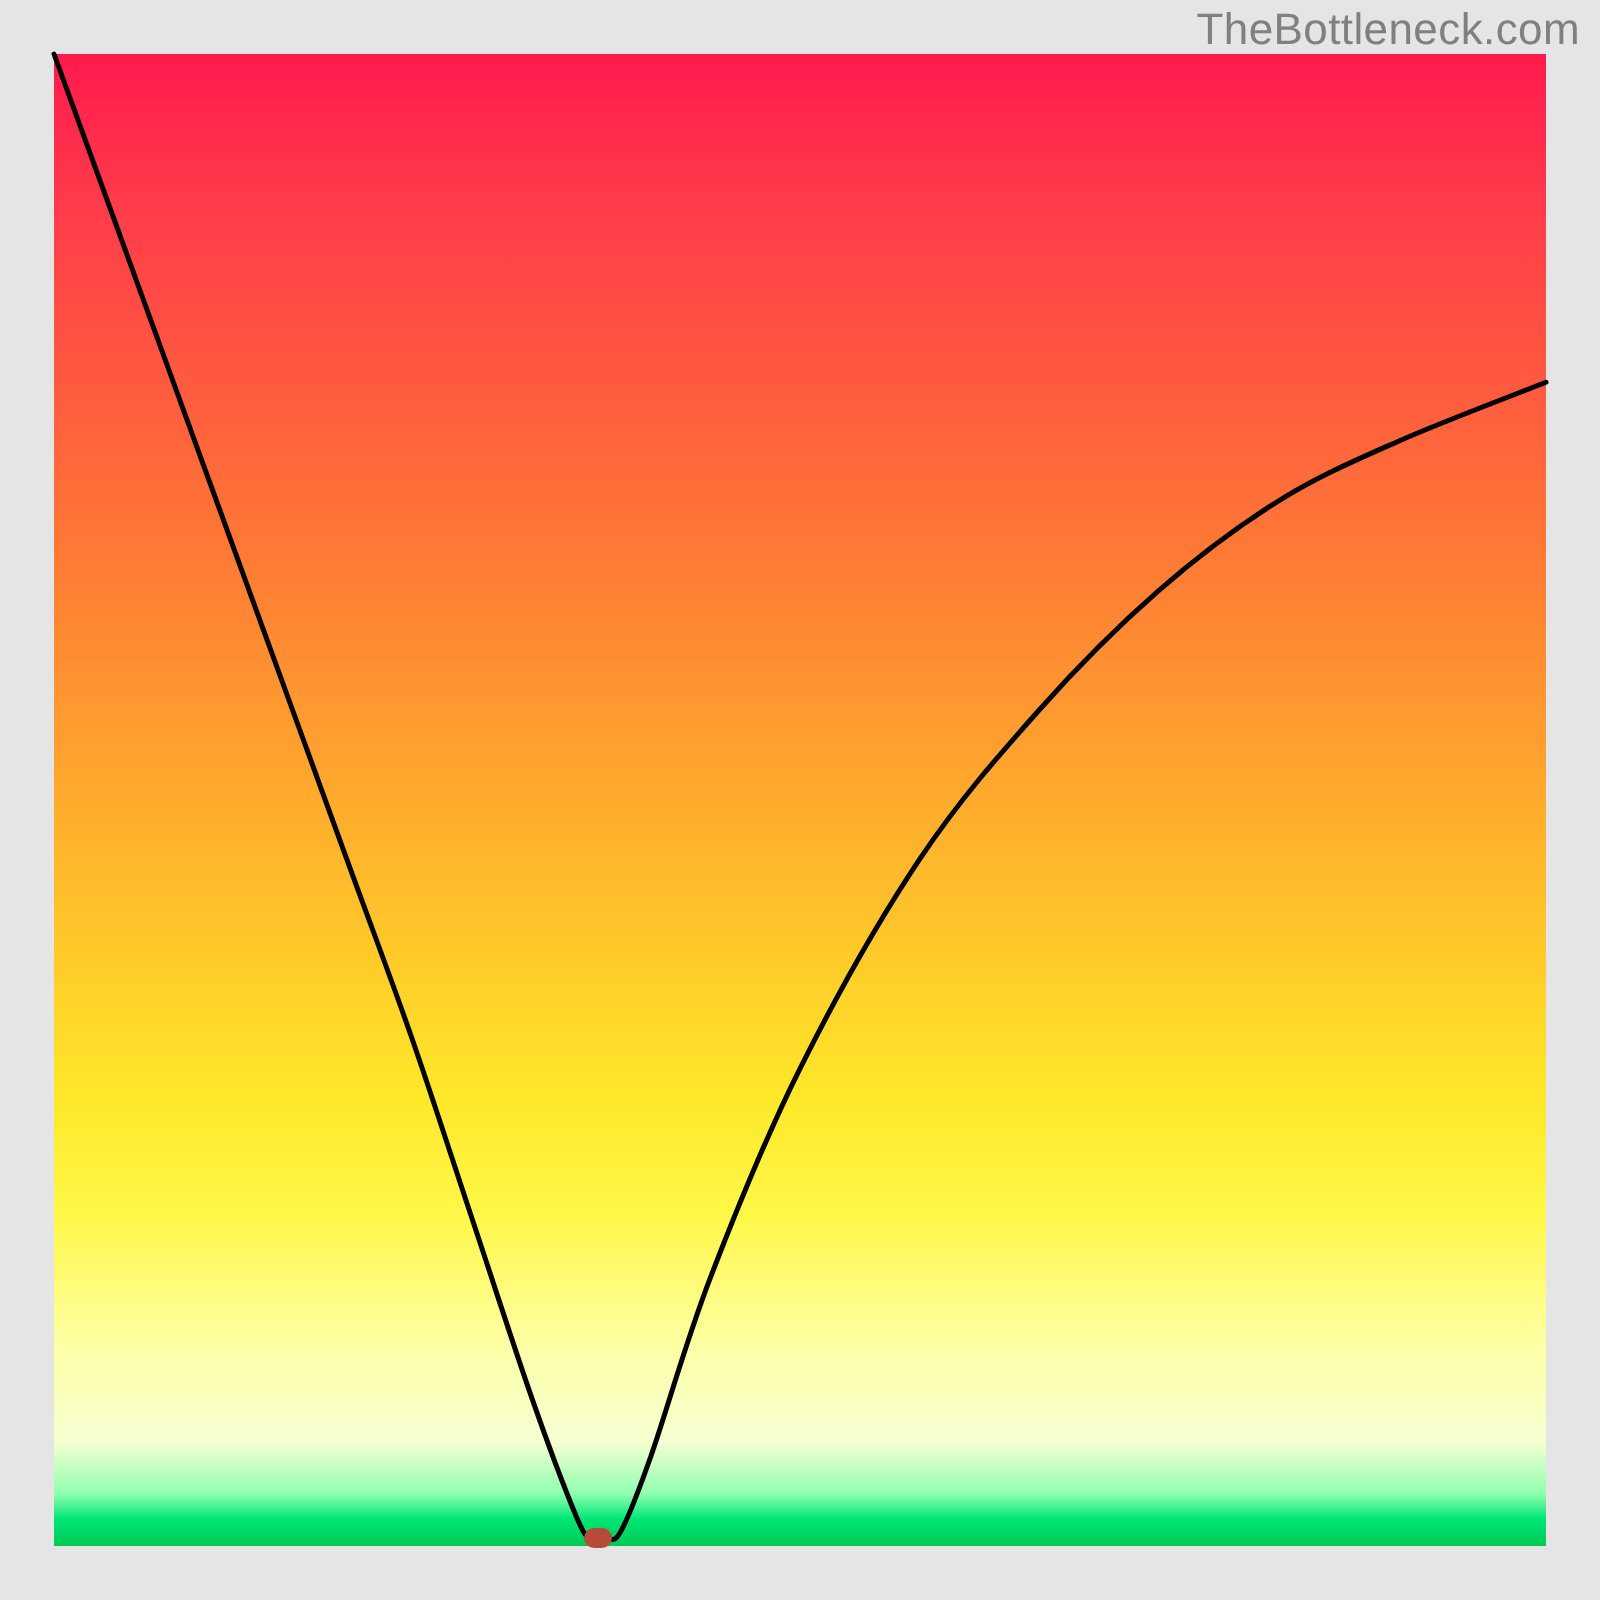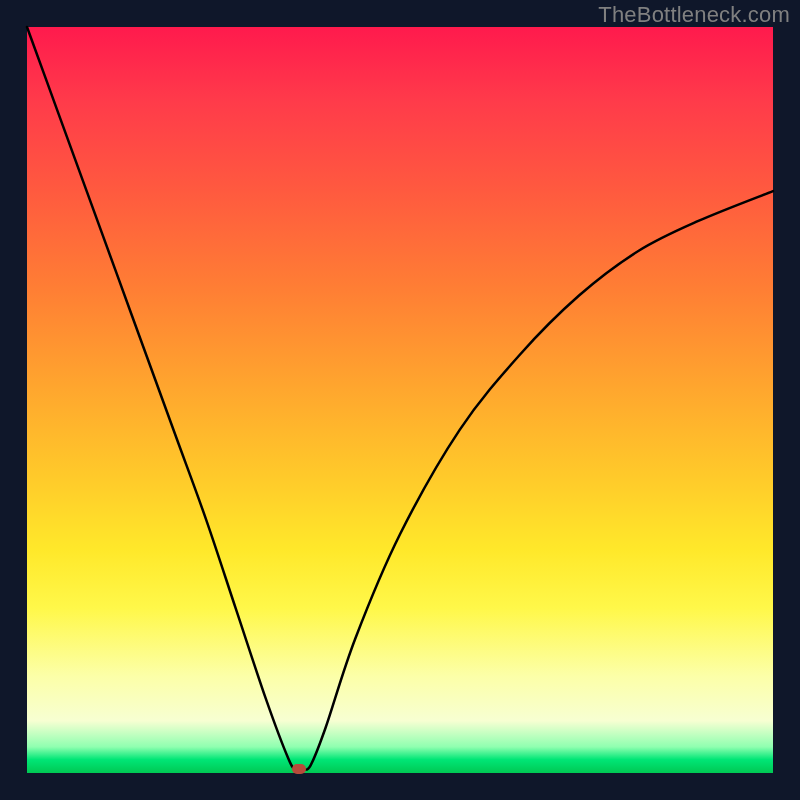--- a/index.html
+++ b/index.html
@@ -8,21 +8,21 @@
     width: 800px;
     height: 800px;
     overflow: hidden;
     background: #000;
     font-family: Arial, Helvetica, sans-serif;
   }
   .frame {
     position: relative;
     width: 800px;
     height: 800px;
-    background: #0f172a;
+    background: #e5e5e5;
   }
   .plot-area {
     position: absolute;
     left: 27px;
     top: 27px;
     width: 746px;
     height: 746px;
     
     background: linear-gradient(
       to bottom,

